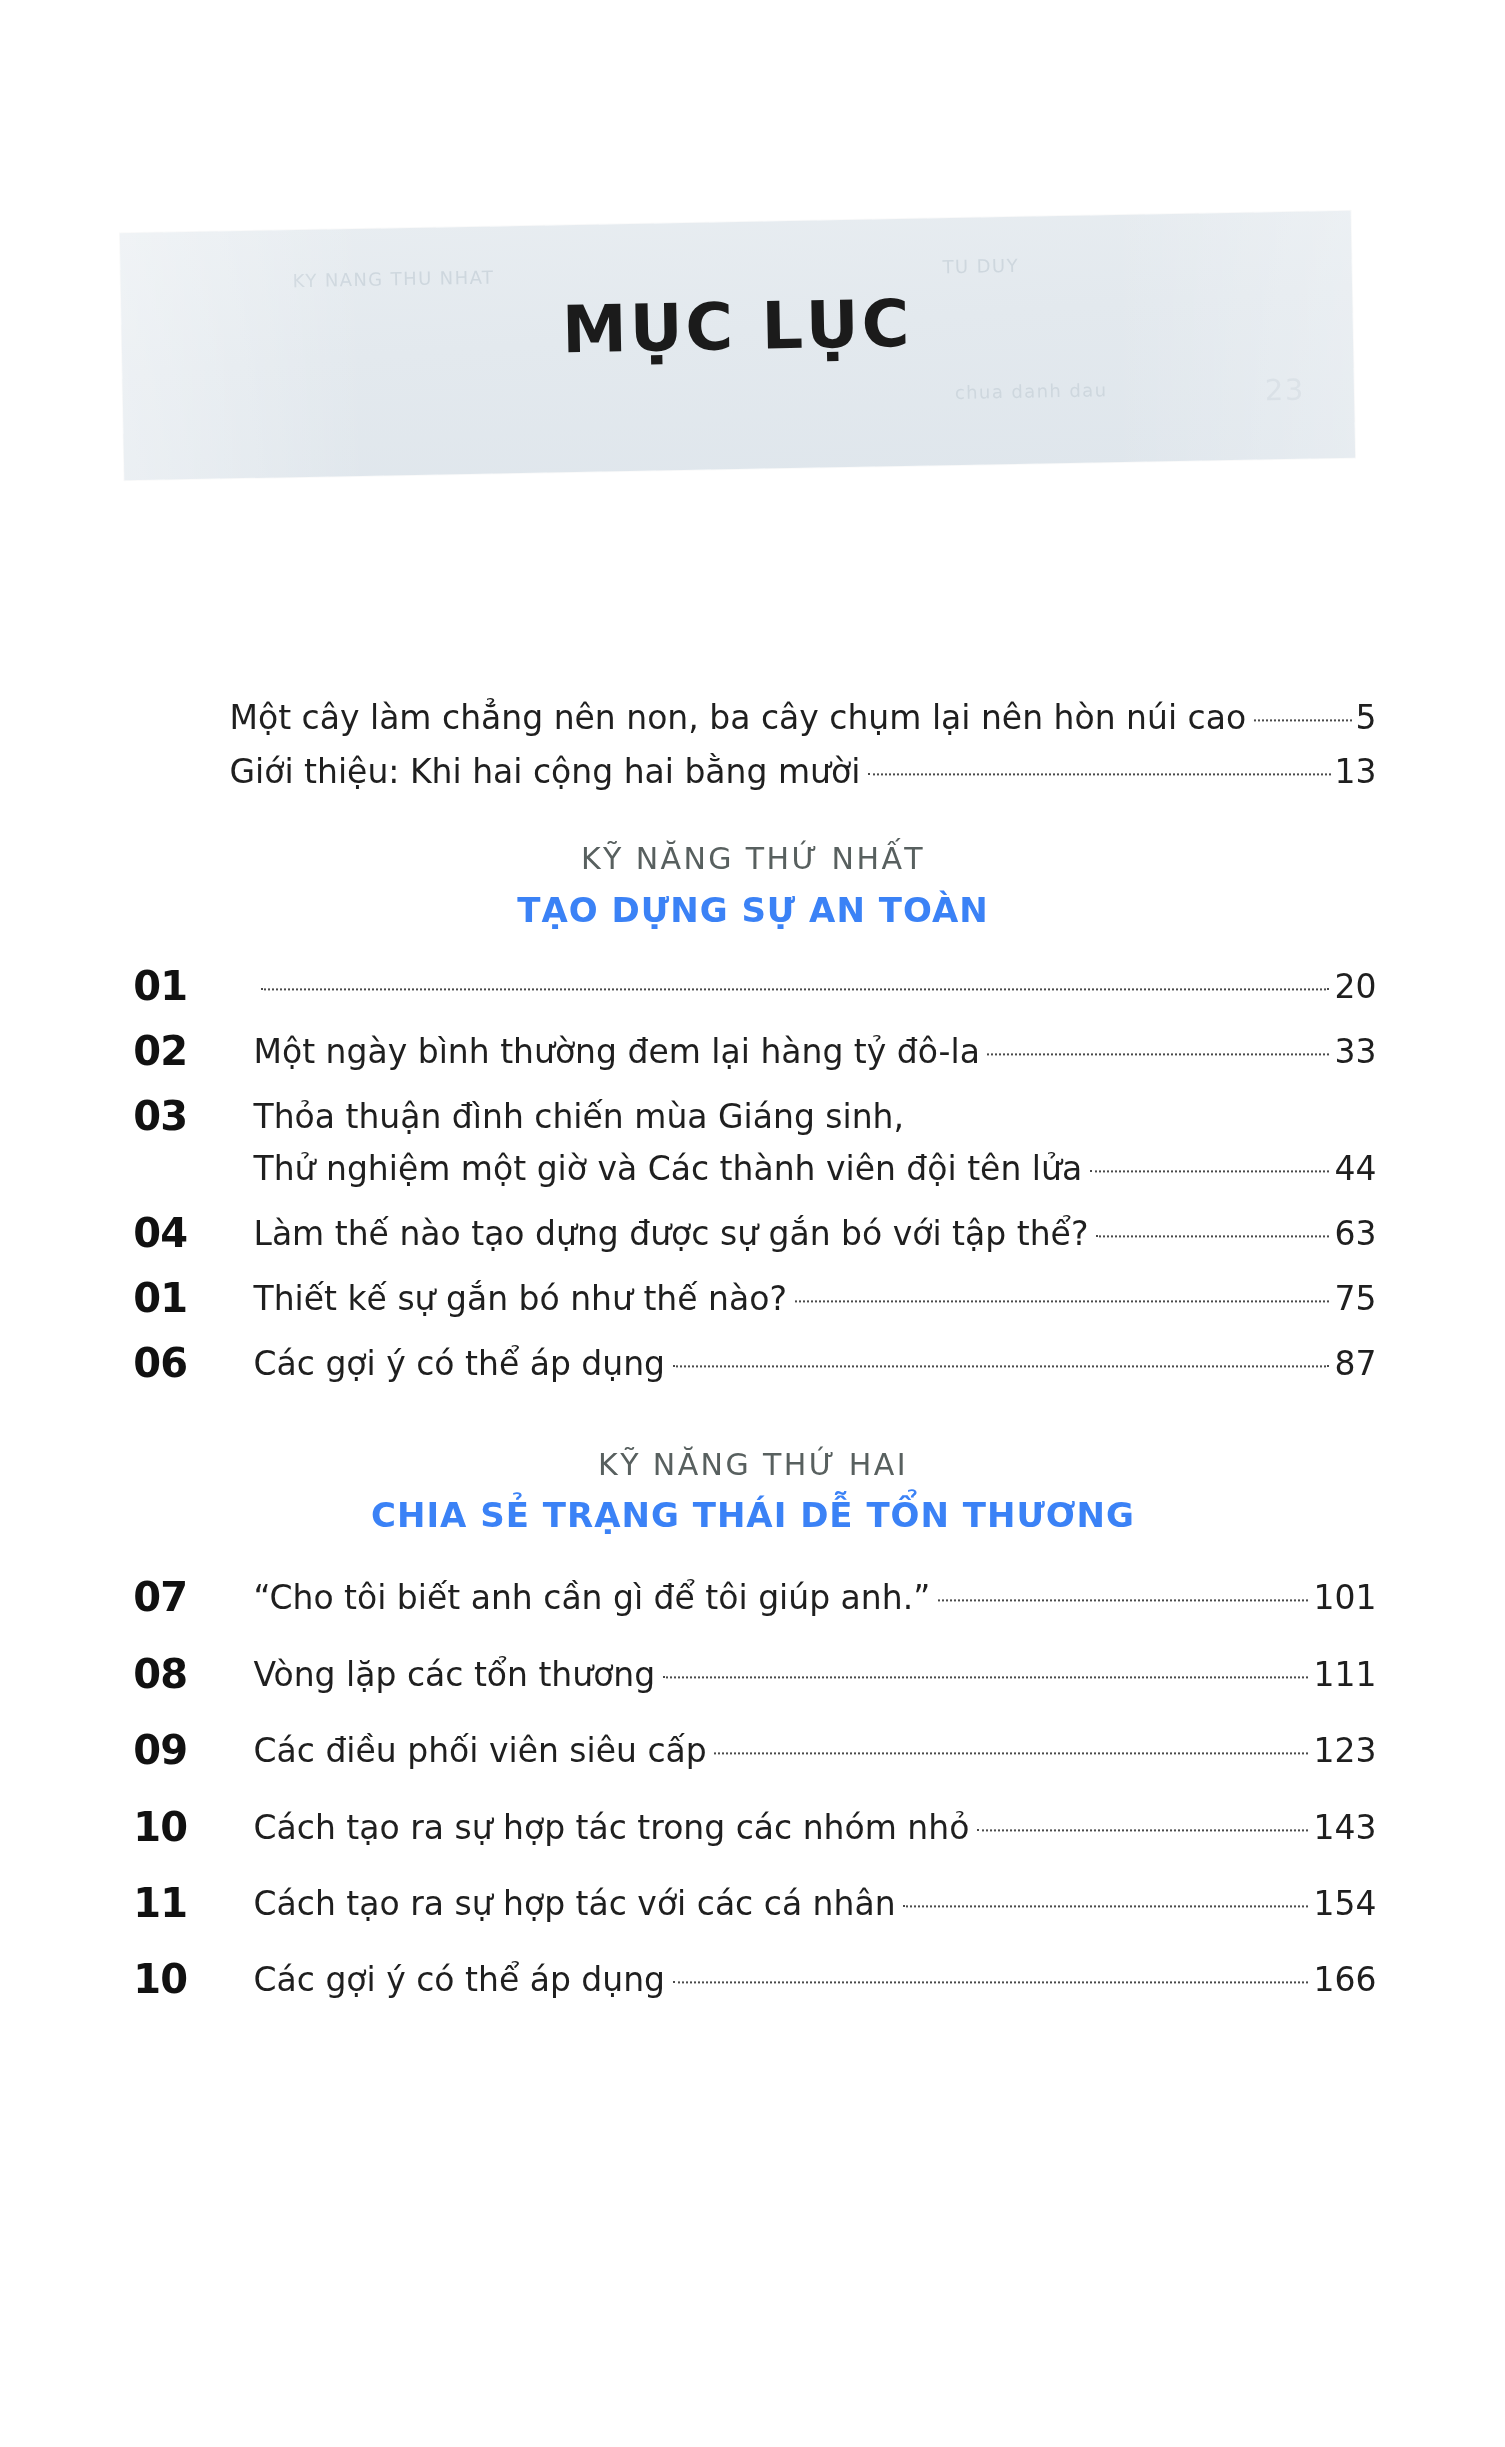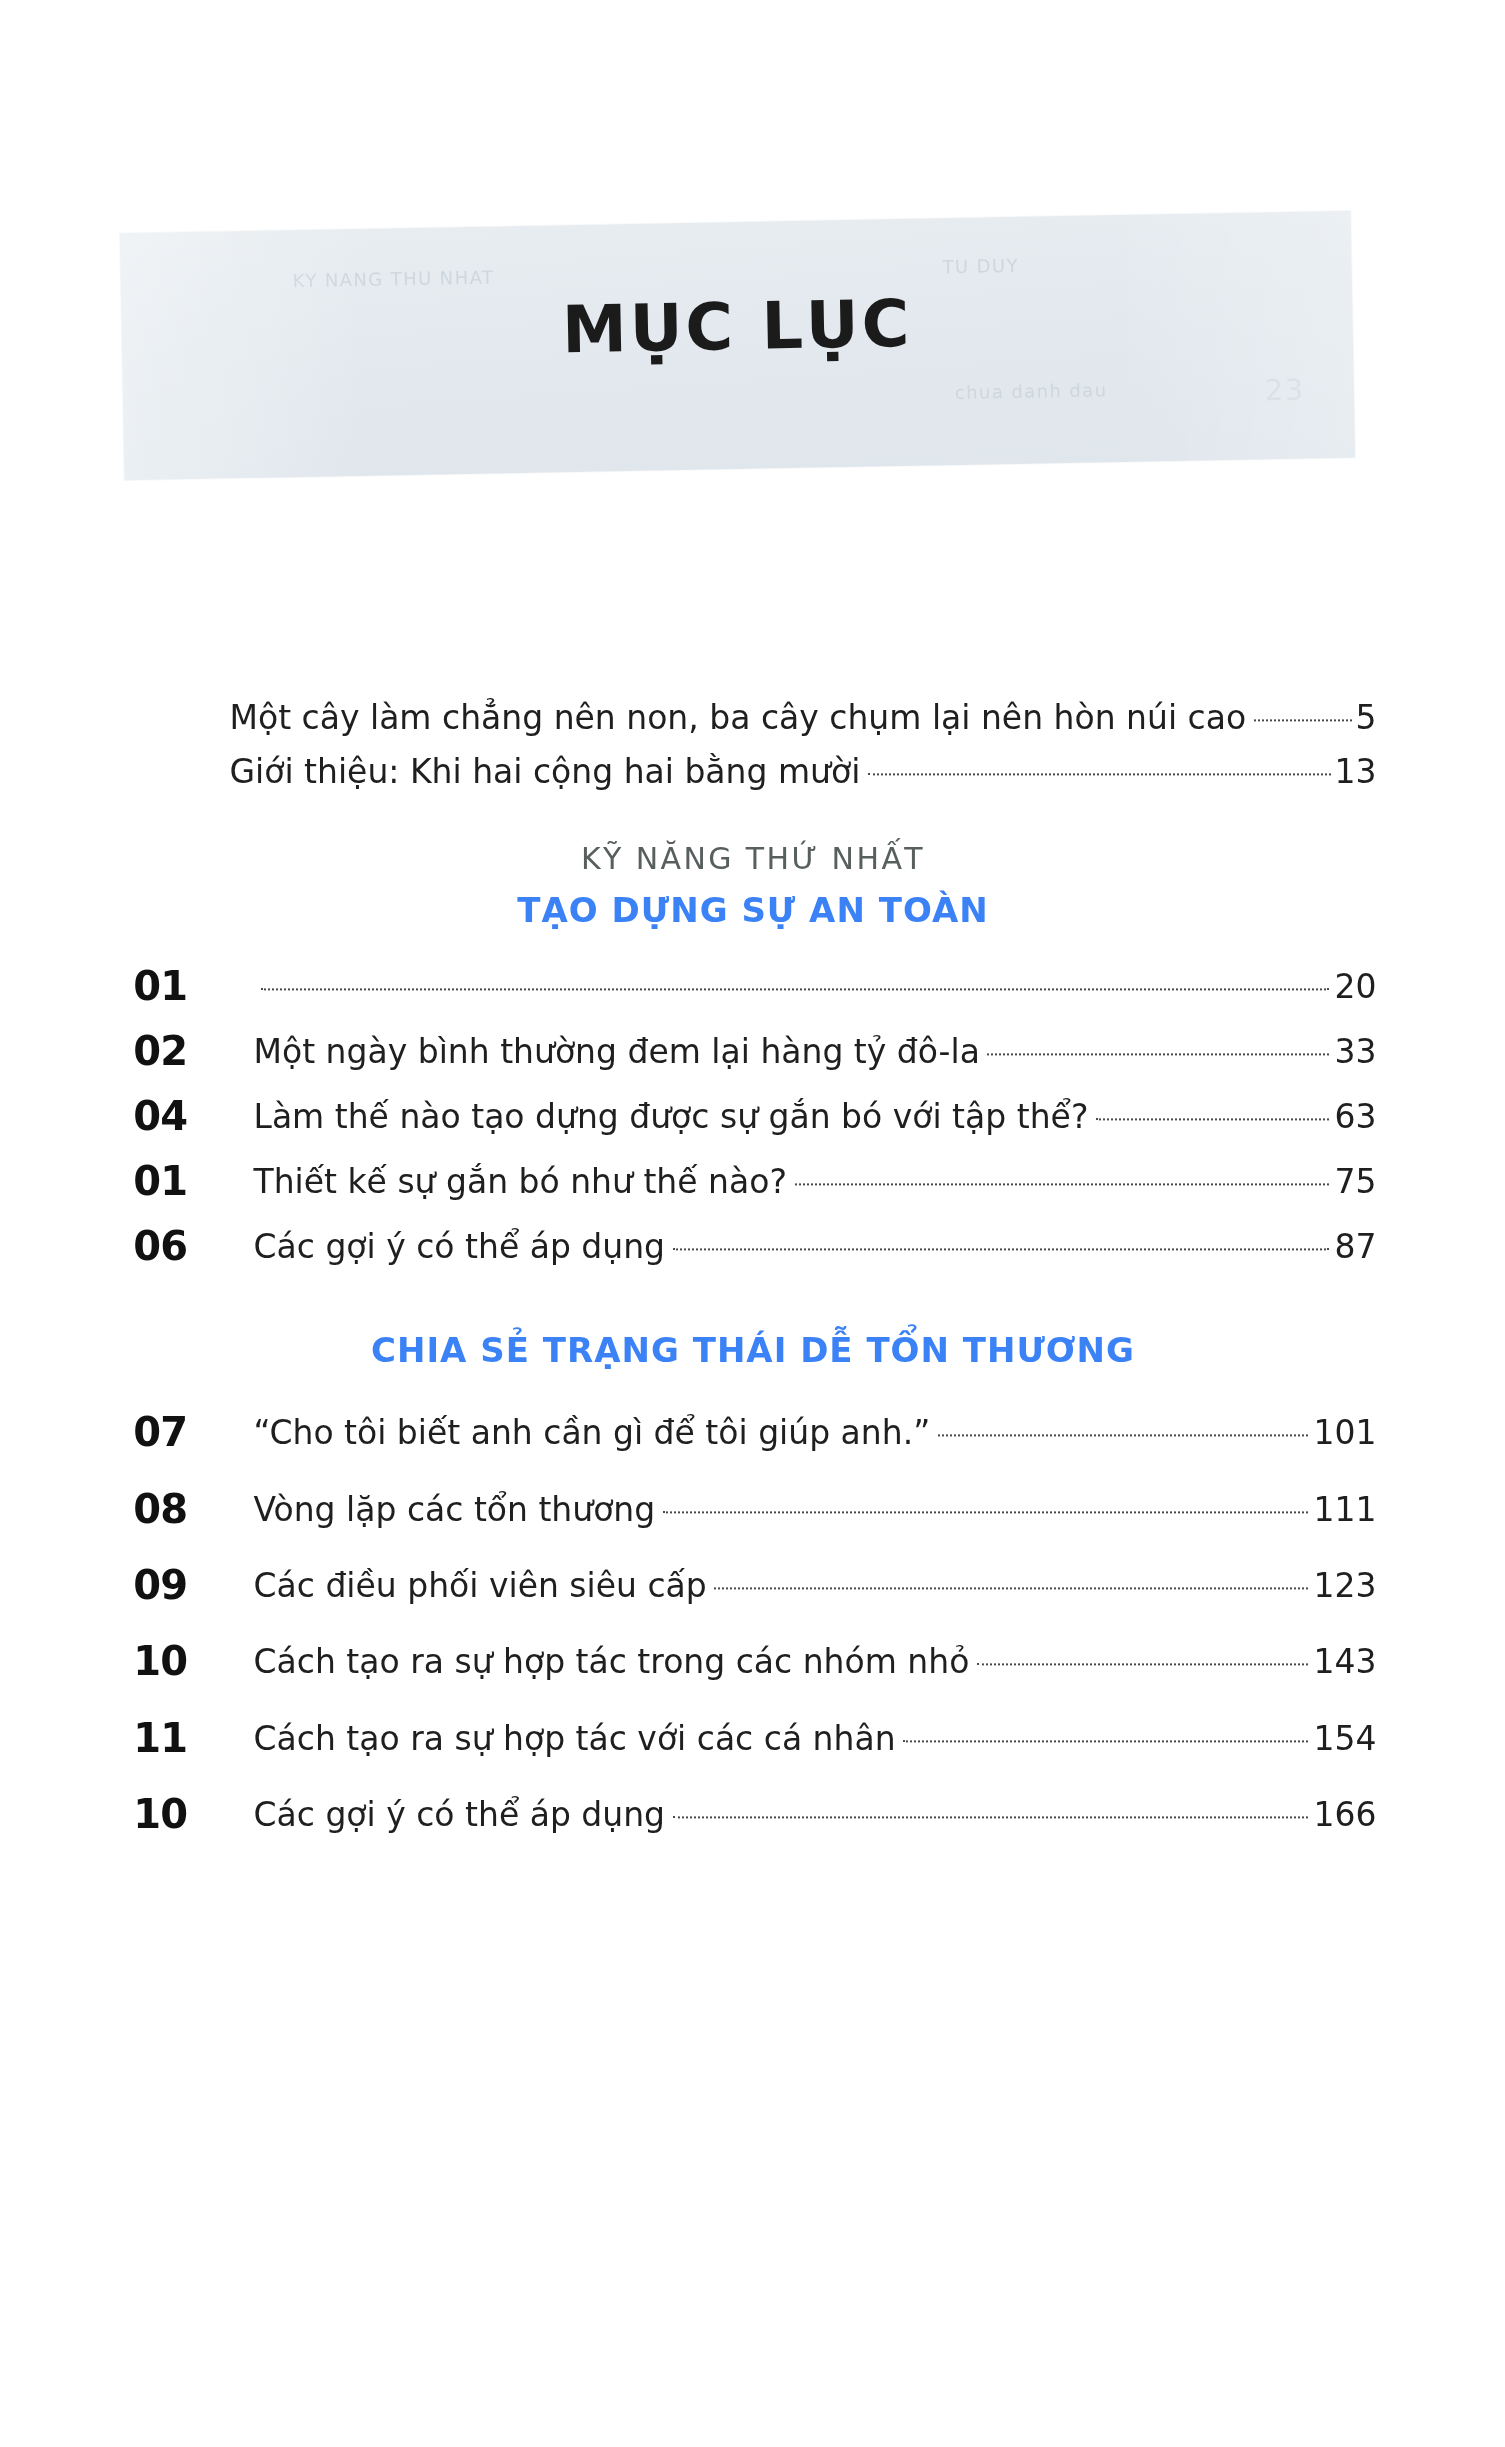--- a/index.html
+++ b/index.html
@@ -205,20 +205,31 @@
 
       <div class="toc-row">
         <div class="toc-num">02</div>
         <div class="toc-body">
           <span class="toc-title">Một ngày bình thường đem lại hàng tỷ đô-la</span>
           <span class="toc-leader"></span>
           <span class="toc-page">33</span>
         </div>
       </div>
 
+      <div class="toc-row toc-multiline">
+        <div class="toc-num">03</div>
+        <div class="toc-body">
+          <div class="line1">Thỏa thuận đình chiến mùa Giáng sinh,</div>
+          <div class="line2">
+            <span class="toc-title">Thử nghiệm một giờ và Các thành viên đội tên lửa</span>
+            <span class="toc-leader"></span>
+            <span class="toc-page">44</span>
+          </div>
+        </div>
+      </div>
 
       <div class="toc-row">
         <div class="toc-num">04</div>
         <div class="toc-body">
           <span class="toc-title">Làm thế nào tạo dựng được sự gắn bó với tập thể?</span>
           <span class="toc-leader"></span>
           <span class="toc-page">63</span>
         </div>
       </div>
 
@@ -236,20 +247,21 @@
         <div class="toc-body">
           <span class="toc-title">Các gợi ý có thể áp dụng</span>
           <span class="toc-leader"></span>
           <span class="toc-page">87</span>
         </div>
       </div>
 
     </div>
 
     <div class="section-head">
+      <div class="section-kicker">KỸ NĂNG THỨ HAI</div>
       <div class="section-name">CHIA SẺ TRẠNG THÁI DỄ TỔN THƯƠNG</div>
     </div>
 
     <div class="toc-list spaced">
 
       <div class="toc-row">
         <div class="toc-num">07</div>
         <div class="toc-body">
           <span class="toc-title">“Cho tôi biết anh cần gì để tôi giúp anh.”</span>
           <span class="toc-leader"></span>

